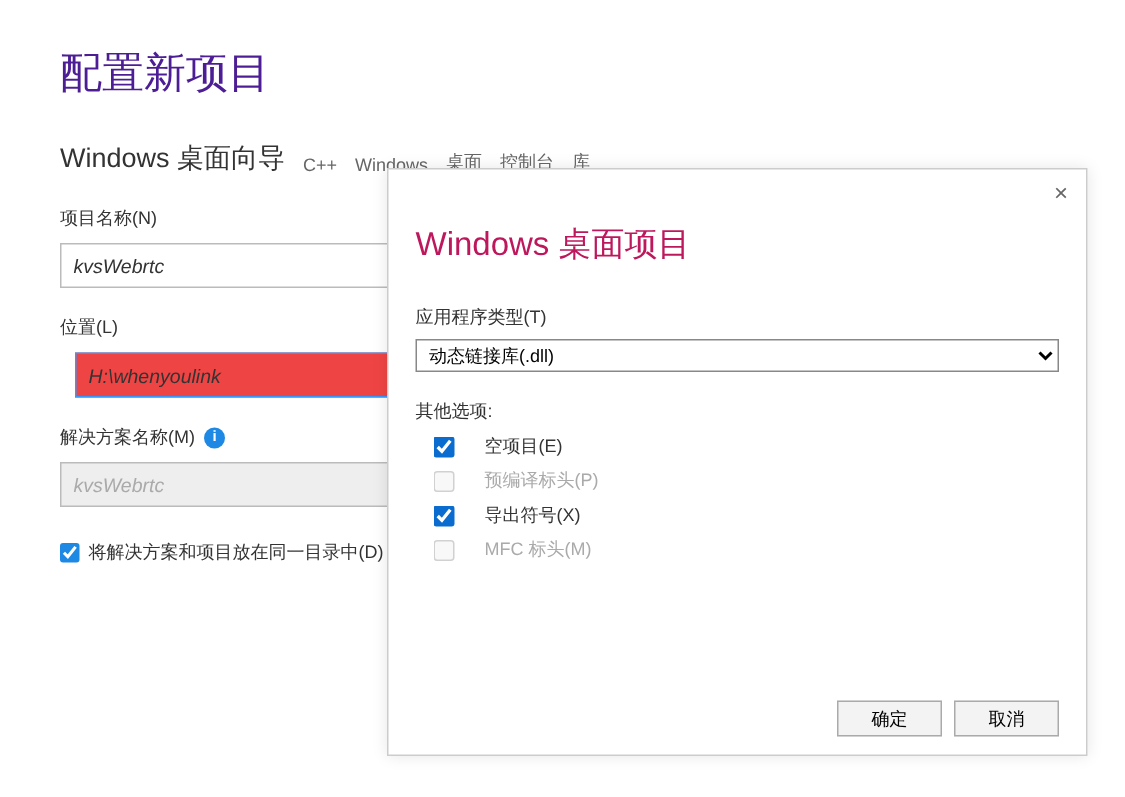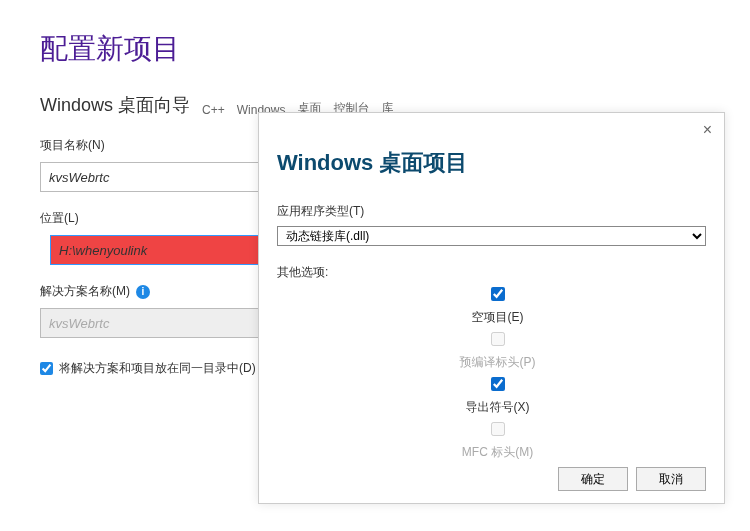--- a/index.html
+++ b/index.html
@@ -28,28 +28,28 @@
       position: absolute;
       left: 258px; top: 112px;
       width: 467px; height: 392px;
       background: #fff;
       border: 1px solid #ccc;
       box-shadow: 0 0 10px rgba(0,0,0,0.1);
       padding: 15px 18px 12px 18px;
       display: flex; flex-direction: column;
     }
     .dialog-close { position: absolute; top: 8px; right: 12px; font-size: 16px; color: #666; cursor: pointer; background: none; border: none; }
-    .dialog-title { font-size: 22px; font-weight: 700; color: #0c4a6e; margin: 20px 0 25px 0; }
+    .dialog-title { font-size: 22px; font-weight: 400; color: #be185d; margin: 20px 0 25px 0; }
     
     .dlg-label { font-size: 12px; color: #333; margin-bottom: 6px; }
     .dlg-select { width: 100%; height: 22px; border: 1px solid #888; font-size: 12px; padding: 1px 4px; background: #fff; margin-bottom: 18px; }
     
     .options-group { font-size: 12px; color: #333; }
     .options-title { margin-bottom: 6px; }
-    .opt-row { display: flex; align-items: center; gap: 8px; margin-bottom: 6px; padding-left: 12px; flex-direction: column; }
+    .opt-row { display: flex; align-items: center; gap: 20px; margin-bottom: 6px; padding-left: 12px; }
     .opt-row input[type="checkbox"] { width: 14px; height: 14px; accent-color: #0a6cce; }
     .opt-row.disabled { color: #aaa; }
     .opt-row.disabled input[type="checkbox"] { accent-color: #ccc; }
     
     .dialog-buttons { margin-top: auto; display: flex; justify-content: flex-end; gap: 8px; }
     .btn { min-width: 70px; height: 24px; font-size: 12px; border: 1px solid #aaa; background: #f3f3f3; cursor: pointer; padding: 0 14px; }
   </style>
 </head>
 <body>
 

